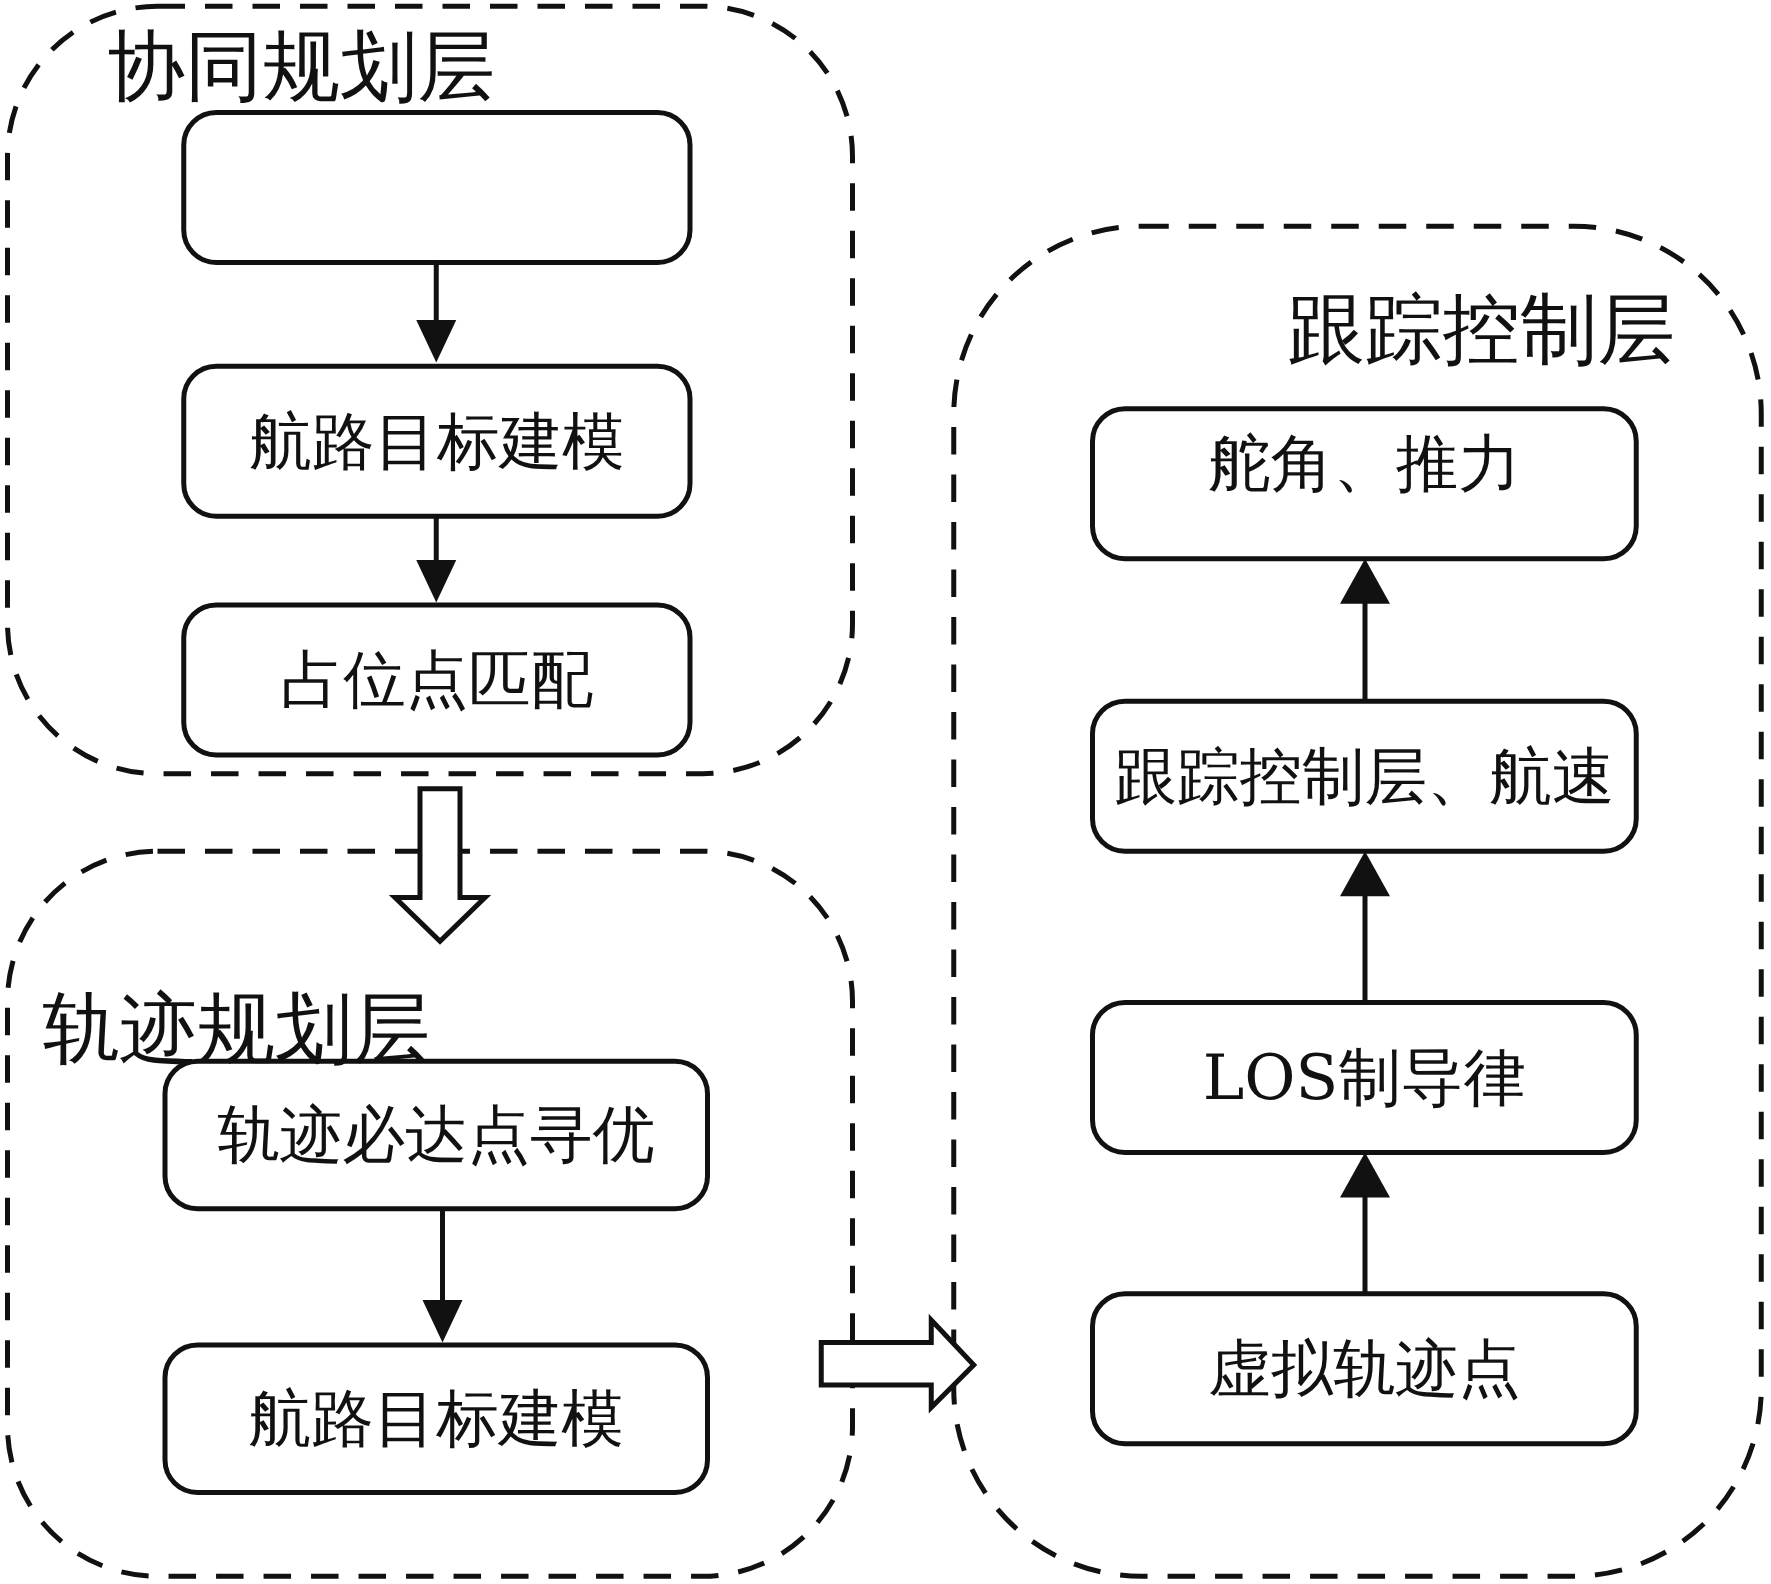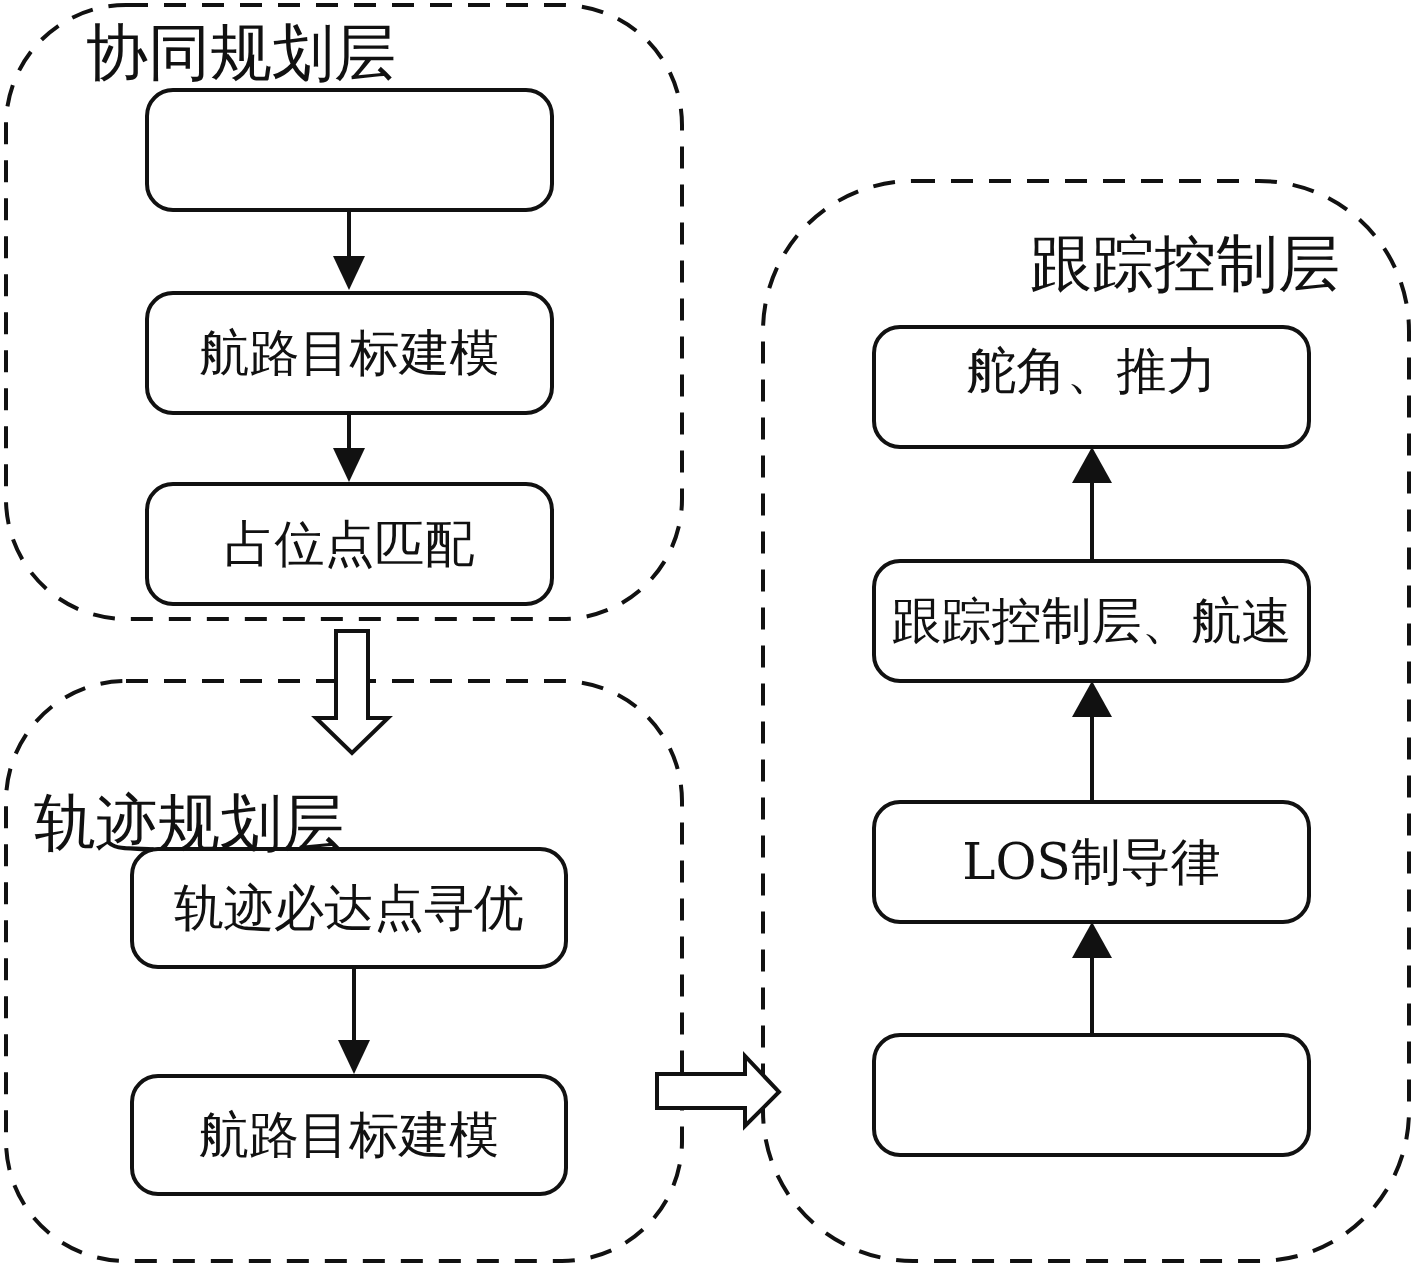--- a/index.html
+++ b/index.html
@@ -72,13 +72,14 @@
 
   <div class="lbl box-text" style="left:147px; top:293px; width:405px; height:120px;">航路目标建模</div>
   <div class="lbl box-text" style="left:147px; top:484px; width:405px; height:120px;">占位点匹配</div>
 
   <div class="lbl box-text" style="left:132px; top:849px; width:434px; height:118px;text-align:center;">轨迹必达点寻优</div>
   <div class="lbl box-text" style="left:132px; top:1076px; width:434px; height:118px;">航路目标建模</div>
 
   <div class="lbl box-text" style="left:874px; top:311px; width:435px; height:120px;">舵角、推力</div>
   <div class="lbl box-text" style="left:874px; top:561px; width:435px; height:120px;">跟踪控制层、航速</div>
   <div class="lbl box-text" style="left:874px; top:802px; width:435px; height:120px;">LOS制导律</div>
+  <div class="lbl box-text" style="left:874px; top:1035px; width:435px; height:120px;">虚拟轨迹点</div>
 </div>
 
 </body></html>

